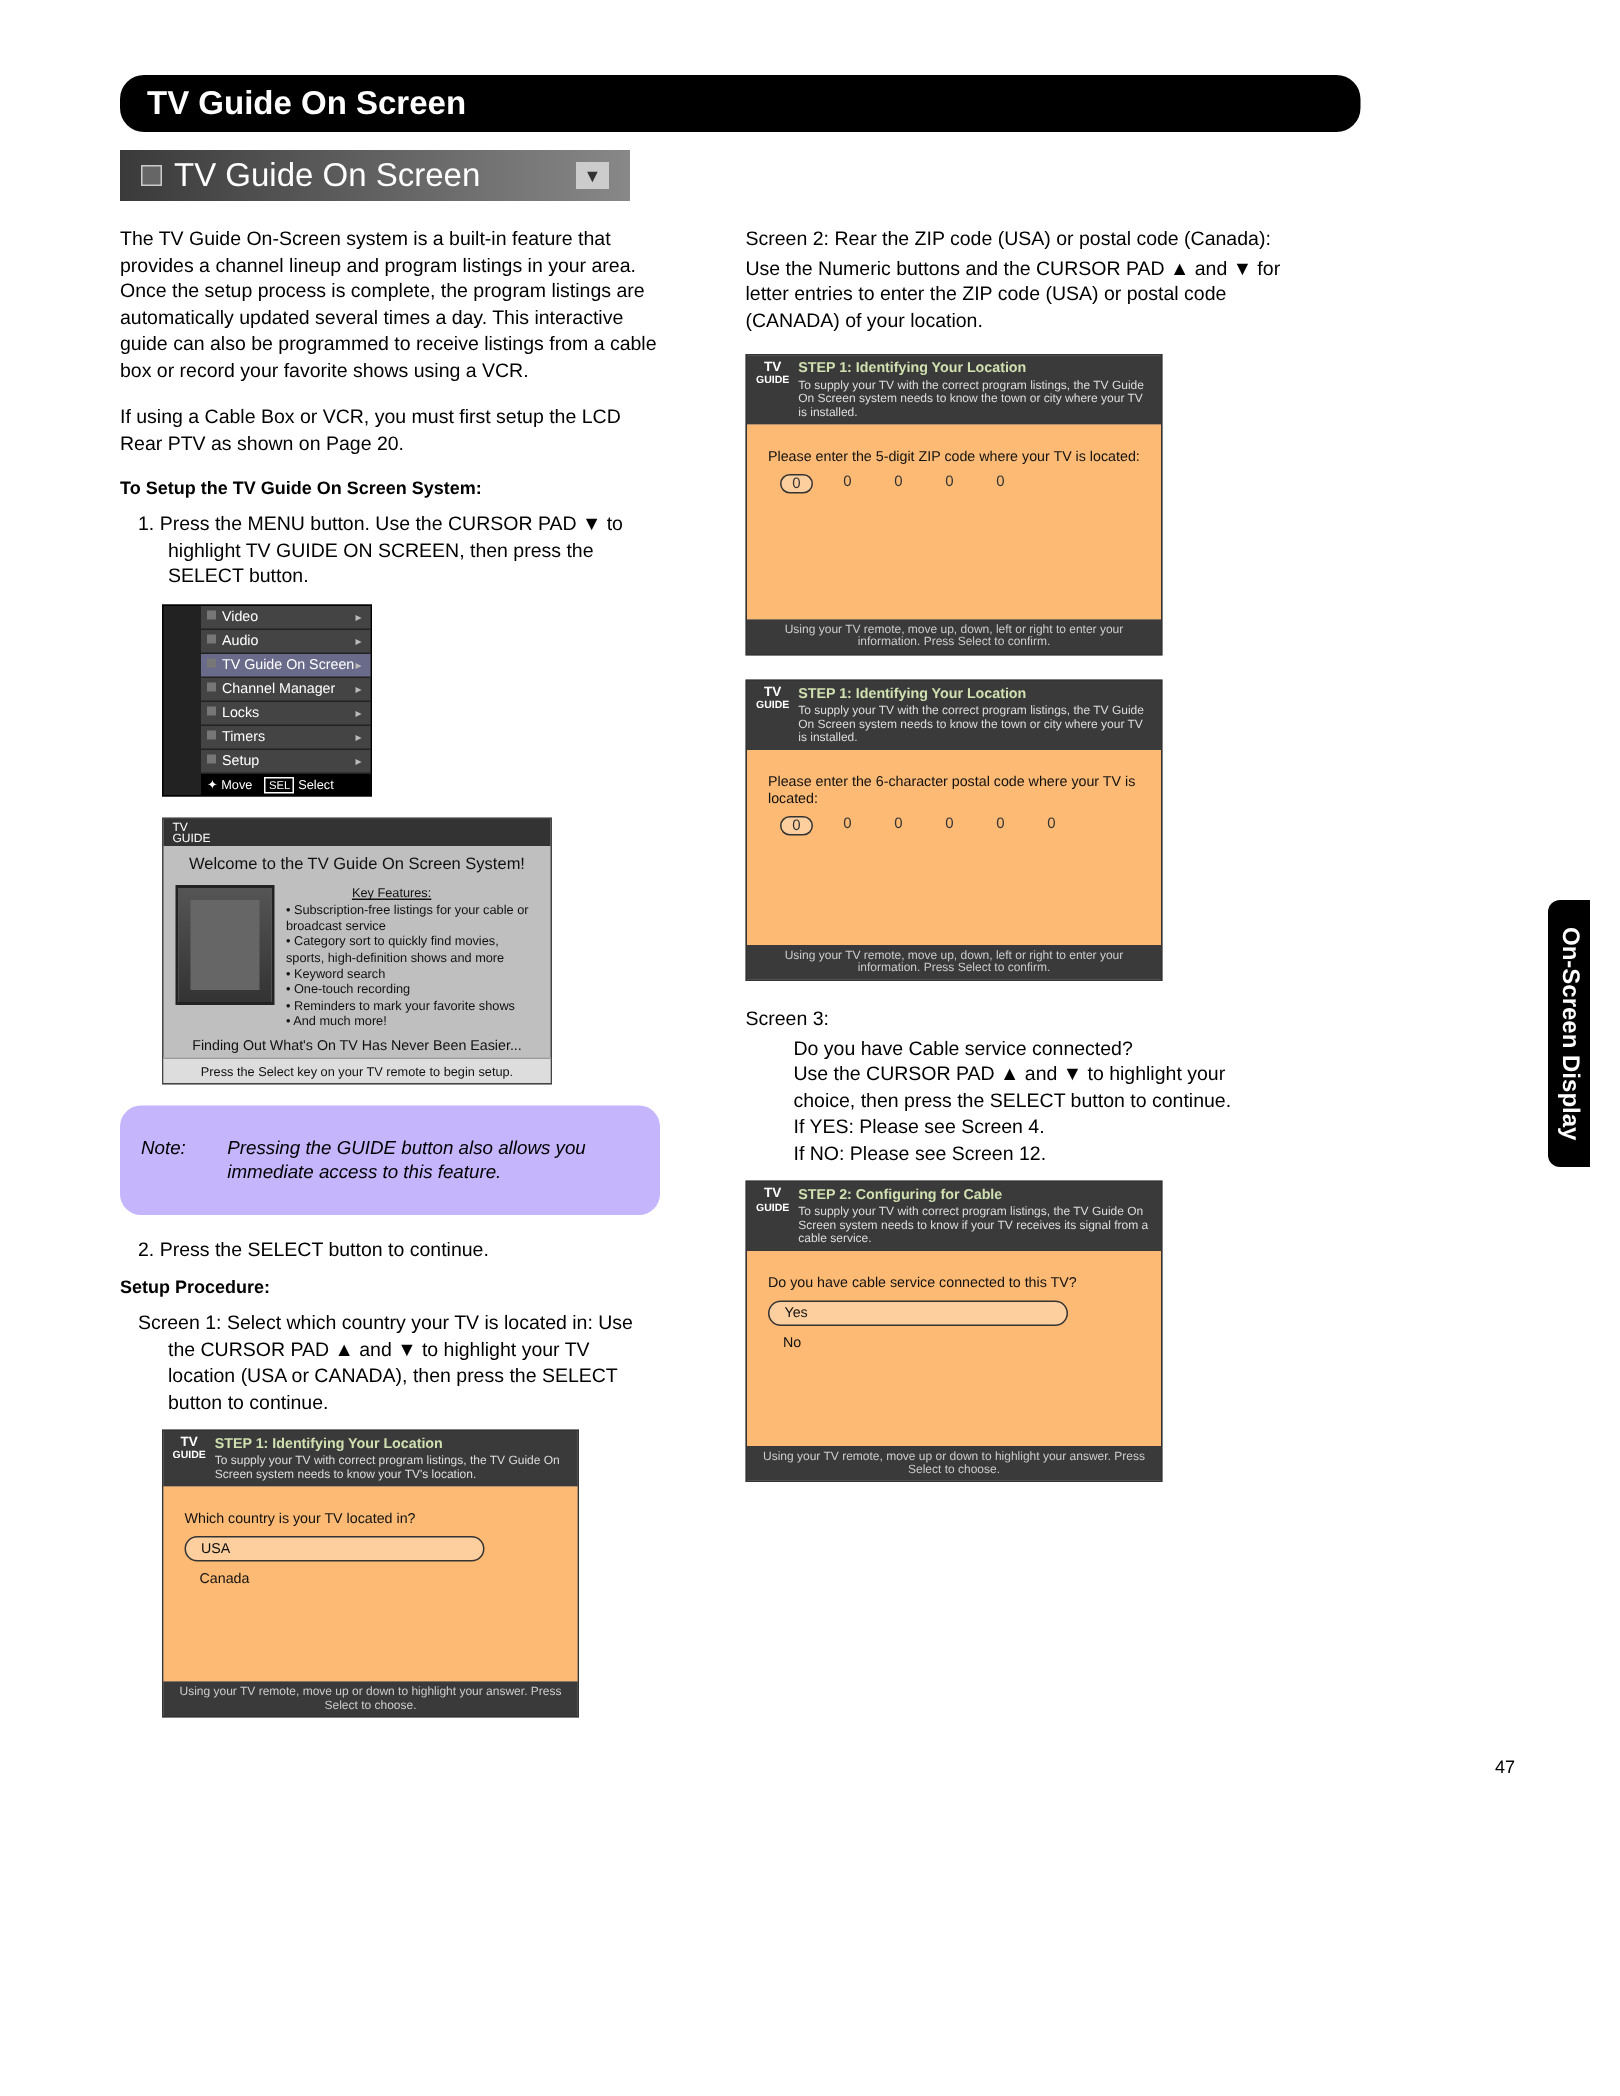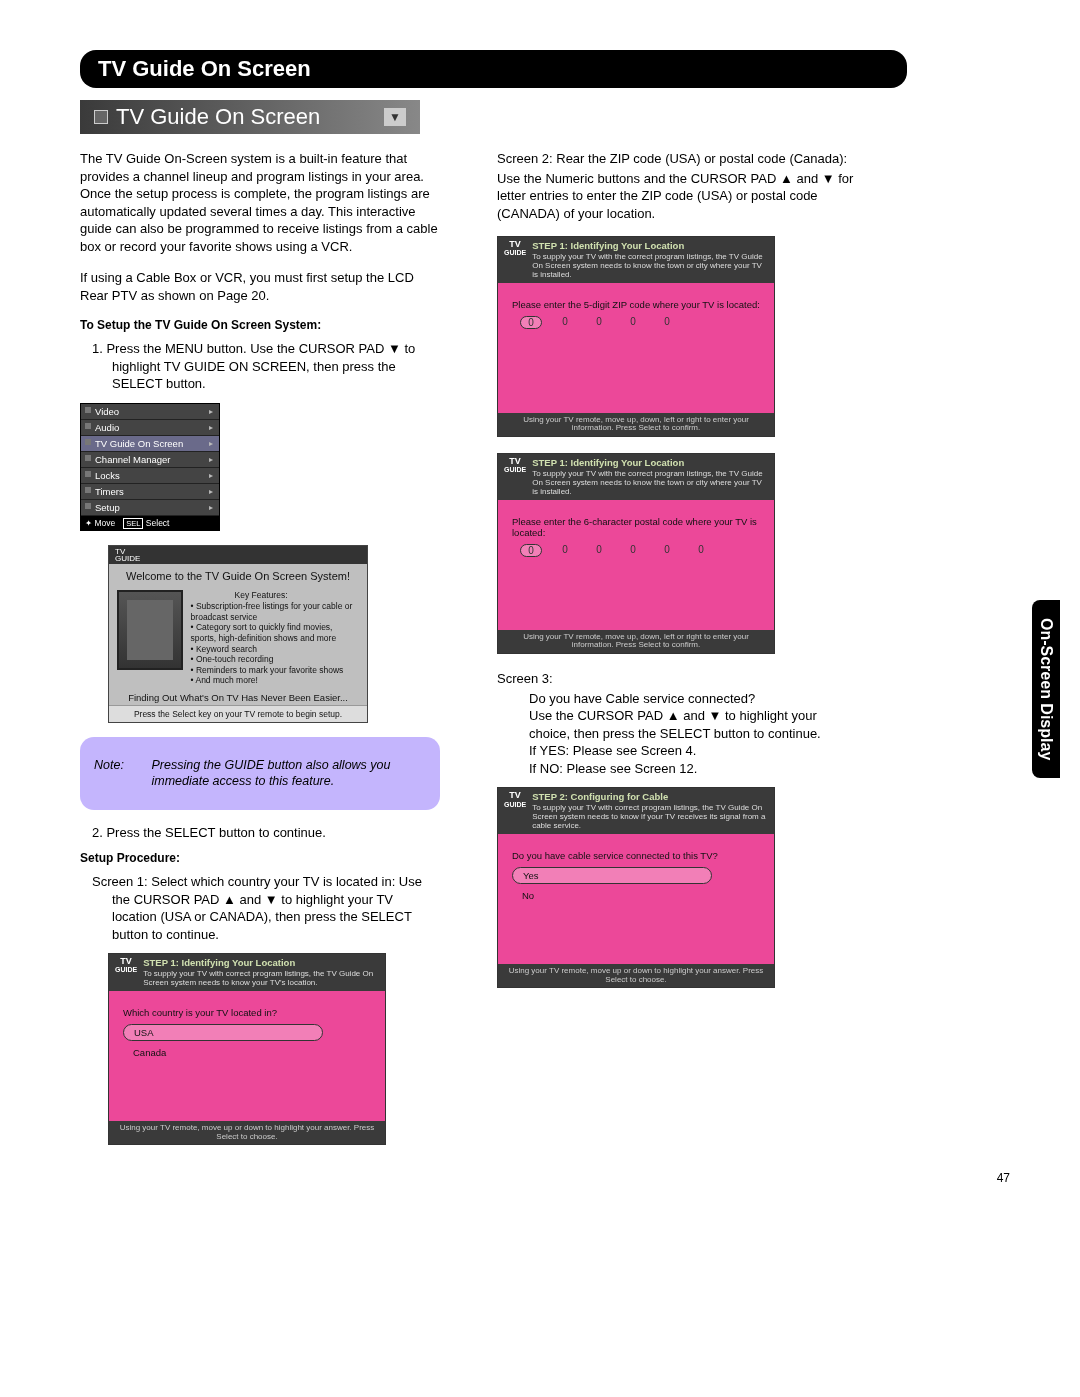--- a/index.html
+++ b/index.html
@@ -56,22 +56,24 @@
     line-height:1.3;
   }
   .note-box .lbl { font-style: italic; display:inline-block; width:54px; vertical-align:top;}
   .note-box .txt { display:inline-block; width: calc(100% - 60px); vertical-align:top;}
 
   
   .menu-shot {
     width: 140px;
     border: 1px solid #000;
     background: #222;
+    margin-left: 28px;
     margin-bottom: 14px;
     font-size: 9.5px;
+    padding-left: 25px;
   }
   .menu-shot .mi {
     background: #444;
     color: #fff;
     padding: 2px 6px 2px 14px;
     border-bottom: 1px solid #222;
     position: relative;
     display:flex;
     justify-content: space-between;
     align-items:center;
@@ -91,40 +93,40 @@
     font-size: 9px;
     color:#111;
     margin-bottom: 6px;
   }
   .welcome-shot .whead { background:#333; color:#fff; padding:2px 6px; font-size:9px; display:flex; align-items:center; gap:4px;}
   .welcome-shot .wbody { padding:6px 8px 4px; text-align:center; font-size:11px;}
   .welcome-shot .wcontent { display:flex; gap:8px; padding:4px 8px; }
   .welcome-shot .tvimg { width:110px; height:80px; background:linear-gradient(#555,#333); border:2px solid #222; position:relative;}
   .welcome-shot .tvimg::after{content:''; position:absolute; inset:8px; background:#666;}
   .welcome-shot .feat { font-size:8.5px; line-height:1.25; text-align:left;}
-  .welcome-shot .feat .ul{padding-left:44px;}
+  .welcome-shot .feat .ul{text-decoration:underline;padding-left:44px;}
   .welcome-shot .wfoot1{ text-align:center; font-size:9.5px; padding:2px;}
   .welcome-shot .wfoot2{ background:#ddd; text-align:center; font-size:8.5px; padding:3px; border-top:1px solid #999;}
 
   
   .wiz {
     width: 278px;
     border: 1px solid #333;
     background: #9a9a9a;
     font-size: 9px;
     color:#eee;
     margin-left: 28px;
     margin-bottom: 16px;
   }
   .wiz.right { margin-left: 0; }
   .wiz .whead2 { background:#3a3a3a; padding:3px 6px; display:flex; gap:6px; align-items:flex-start;}
   .wiz .whead2 .logo { font-size:9px; line-height:0.9; font-weight:bold; color:#fff; text-align:center;}
   .wiz .whead2 .steptitle { font-size:9.5px; color:#d0e0b0; font-weight:bold;}
   .wiz .whead2 .stepdesc { font-size:8px; color:#ddd; line-height:1.1; margin-top:2px;}
-  .wiz .wmain { background:#ec4899; min-height:130px; padding:16px 14px 8px; color:#111;}
+  .wiz .wmain { background:#fdba74; min-height:130px; padding:16px 14px 8px; color:#111;}
   .wiz .prompt { font-size:9.5px; margin-bottom:6px; color:#111;}
   .wiz .pill-opt { display:block; border:1px solid #333; border-radius:10px; padding:2px 10px; margin:4px 0; font-size:9.5px; background:rgba(255,255,255,0.3); width:200px;}
   .wiz .opt-plain { display:block; padding:2px 10px; font-size:9.5px;}
   .wiz .digitrow { display:flex; gap:12px; margin-top:6px; padding-left:8px;}
   .wiz .digitrow .d { width:22px; font-size:10px; text-align:center; color:#333;}
   .wiz .digitrow .d.first { border:1px solid #333; border-radius:10px; background:rgba(255,255,255,0.3);}
   .wiz .wfoot3 { background:#3a3a3a; color:#ccc; text-align:center; font-size:8px; padding:3px 6px; line-height:1.1;}
 
   
   .side-tab {

